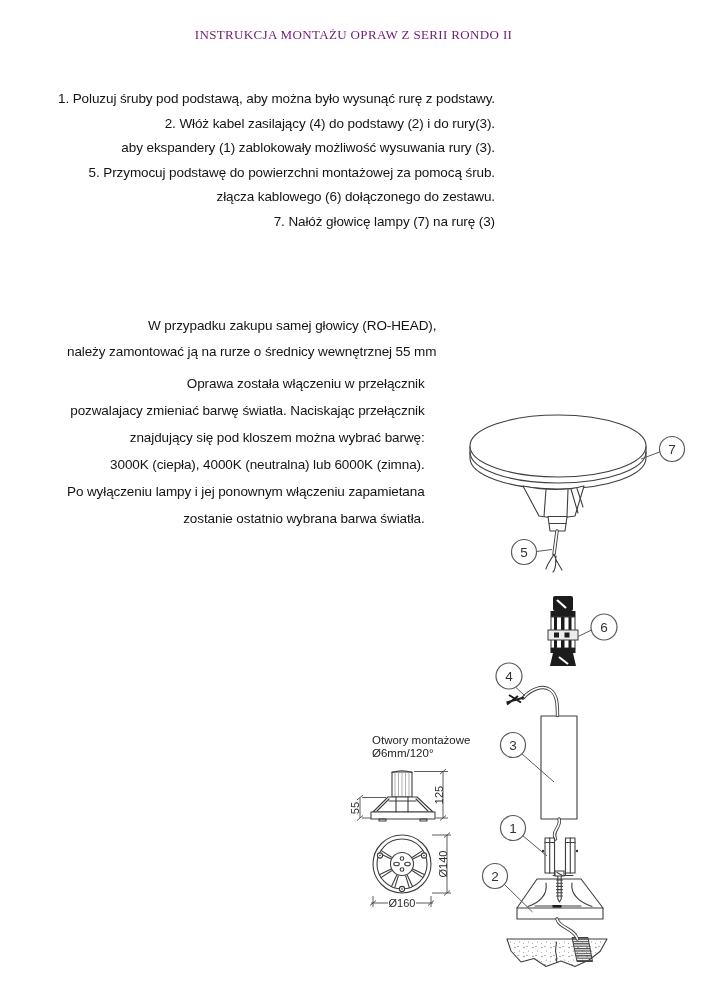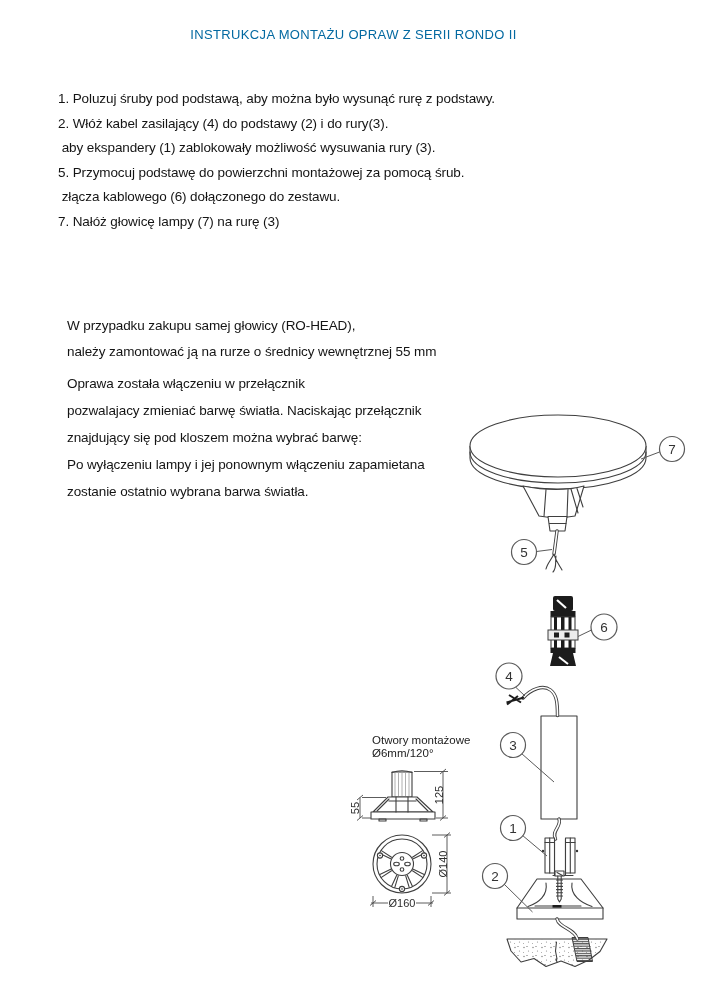--- a/index.html
+++ b/index.html
@@ -4,23 +4,23 @@
 <style>
   html,body{margin:0;padding:0;}
   body{
     width:707px;height:1000px;background:#ffffff;
     font-family:"Liberation Sans","DejaVu Sans",sans-serif;
     color:#1a1a1a;overflow:hidden;position:relative;
   }
   .page{position:absolute;inset:0;width:707px;height:1000px;background:#fff;}
   .title{
     position:absolute;top:27px;left:0;width:707px;text-align:center;
-    font-size:13px;letter-spacing:.35px;color:#0369a1;white-space:pre;
+    font-size:13px;letter-spacing:.35px;color:#701a75;white-space:pre;font-family:Liberation Serif, serif;
   }
-  .textblock{position:absolute;font-size:13.5px;letter-spacing:-0.1px;color:#141414;}
+  .textblock{position:absolute;font-size:13.5px;letter-spacing:-0.1px;color:#141414;text-align:right;}
   .textblock .line{white-space:pre;}
   #instructions{left:58px;top:87px;line-height:24.6px;}
   #note-rohead{left:67px;top:313px;line-height:25.5px;}
   #note-switch{left:67px;top:370px;line-height:27px;}
   svg{position:absolute;left:340px;top:400px;width:367px;height:600px;}
   .ln{stroke:#3f3f3f;stroke-width:1.1;fill:none;stroke-linecap:round;stroke-linejoin:round;}
   .fw{fill:#ffffff;stroke:#3f3f3f;stroke-width:1.1;stroke-linejoin:round;}
   .blk{fill:#1c1c1c;stroke:none;}
   .cable-outer{stroke:#3f3f3f;stroke-width:3.4;fill:none;stroke-linecap:round;}
   .cable-inner{stroke:#ffffff;stroke-width:1.6;fill:none;stroke-linecap:round;}
@@ -50,20 +50,21 @@
 
   <div class="textblock" id="note-rohead">
     <div class="line">W przypadku zakupu samej głowicy (RO-HEAD),</div>
     <div class="line">należy zamontować ją na rurze o średnicy wewnętrznej 55 mm</div>
   </div>
 
   <div class="textblock" id="note-switch">
     <div class="line">Oprawa została włączeniu w przełącznik</div>
     <div class="line">pozwalajacy zmieniać barwę światła. Naciskając przełącznik</div>
     <div class="line">znajdujący się pod kloszem można wybrać barwę:</div>
+    <div class="line">3000K (ciepła), 4000K (neutralna) lub 6000K (zimna).</div>
     <div class="line">Po wyłączeniu lampy i jej ponownym włączeniu zapamietana</div>
     <div class="line">zostanie ostatnio wybrana barwa światła.</div>
   </div>
 
   <svg viewBox="340 400 367 600">
     <defs>
       <pattern id="stipple" width="9" height="9" patternUnits="userSpaceOnUse">
         <circle cx="2" cy="2.5" r=".7" fill="#777"></circle>
         <circle cx="6.5" cy="6" r=".6" fill="#888"></circle>
         <rect x="4.2" y="1" width="1.6" height=".9" fill="#999"></rect>

